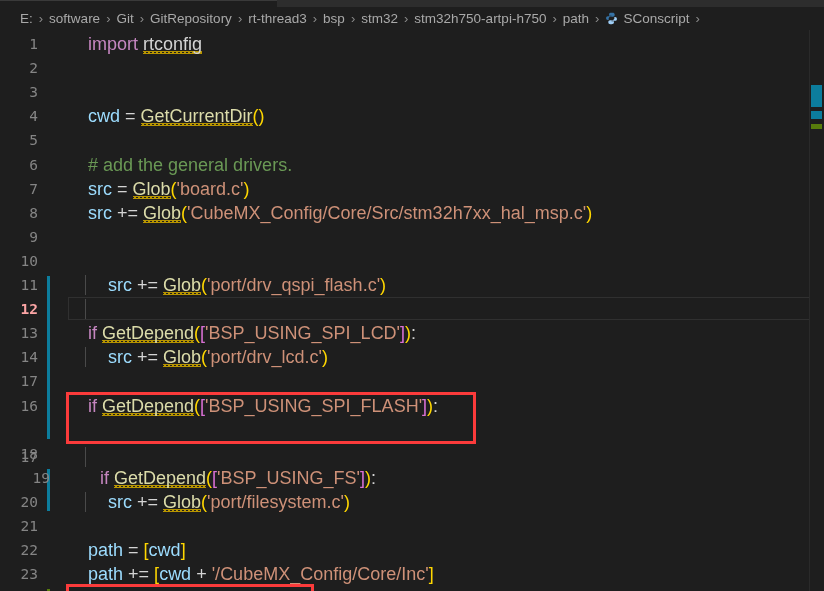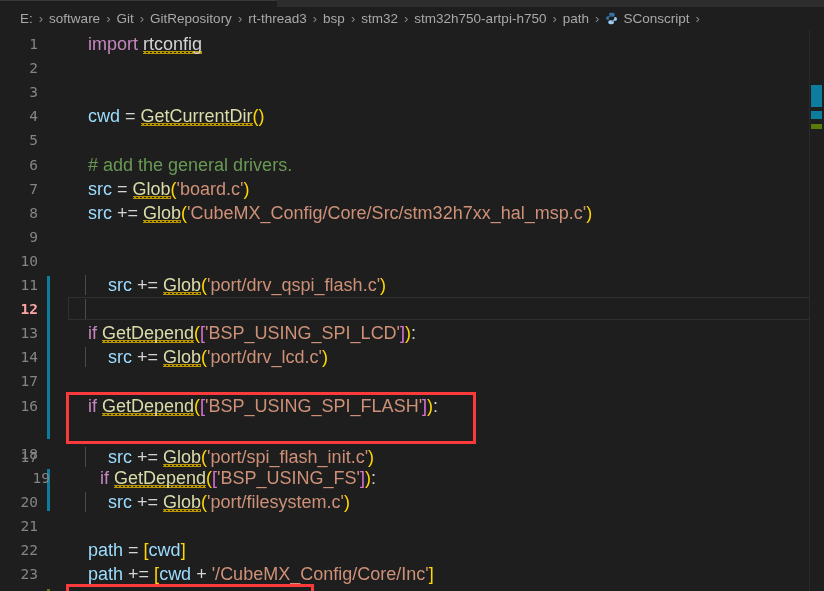--- a/index.html
+++ b/index.html
@@ -205,21 +205,20 @@
           <span class="lnum">17</span>
           <span class="code"></span>
         </div>
         <div class="line" style="top: 363.5px; position: absolute; left: 0px; width: 652px;">
           <span class="lnum">16</span>
           <span class="code"><span class="t-kw">if</span><span class="t-plain"> </span><span class="t-fn sq">GetDepend</span><span class="t-punc">(</span><span class="t-punc2">[</span><span class="t-str">'BSP_USING_SPI_FLASH'</span><span class="t-punc2">]</span><span class="t-punc">)</span><span class="t-plain">:</span></span>
         </div>
         <div class="line" style="top: 387.6px; position: absolute; left: 0px; width: 824px; margin-top: 27px;">
           <span class="lnum">17</span>
           <div class="iguide"></div>
-          <span class="code"><span class="t-plain">    </span><span class="t-var">src</span><span class="t-plain"> </span><span class="t-op">+=</span><span class="t-plain"> </span><span class="t-fn sq">Glob</span><span class="t-punc">(</span><span class="t-str">'port/spi_flash_init.c'</span><span class="t-punc">)</span></span>
         </div>
         <div class="line" style="top: 411.7px; position: absolute; left: 0px; width: 824px;">
           <span class="lnum">18</span>
           <span class="code"></span>
         </div>
         <div class="line" style="top: 435.8px; position: absolute; left: 0px; width: 824px; margin-left: 12px;">
           <span class="lnum">19</span>
           <span class="code"><span class="t-kw">if</span><span class="t-plain"> </span><span class="t-fn sq">GetDepend</span><span class="t-punc">(</span><span class="t-punc2">[</span><span class="t-str">'BSP_USING_FS'</span><span class="t-punc2">]</span><span class="t-punc">)</span><span class="t-plain">:</span></span>
         </div>
         <div class="line" style="top: 459.9px; position: absolute; left: 0px; width: 824px;">

